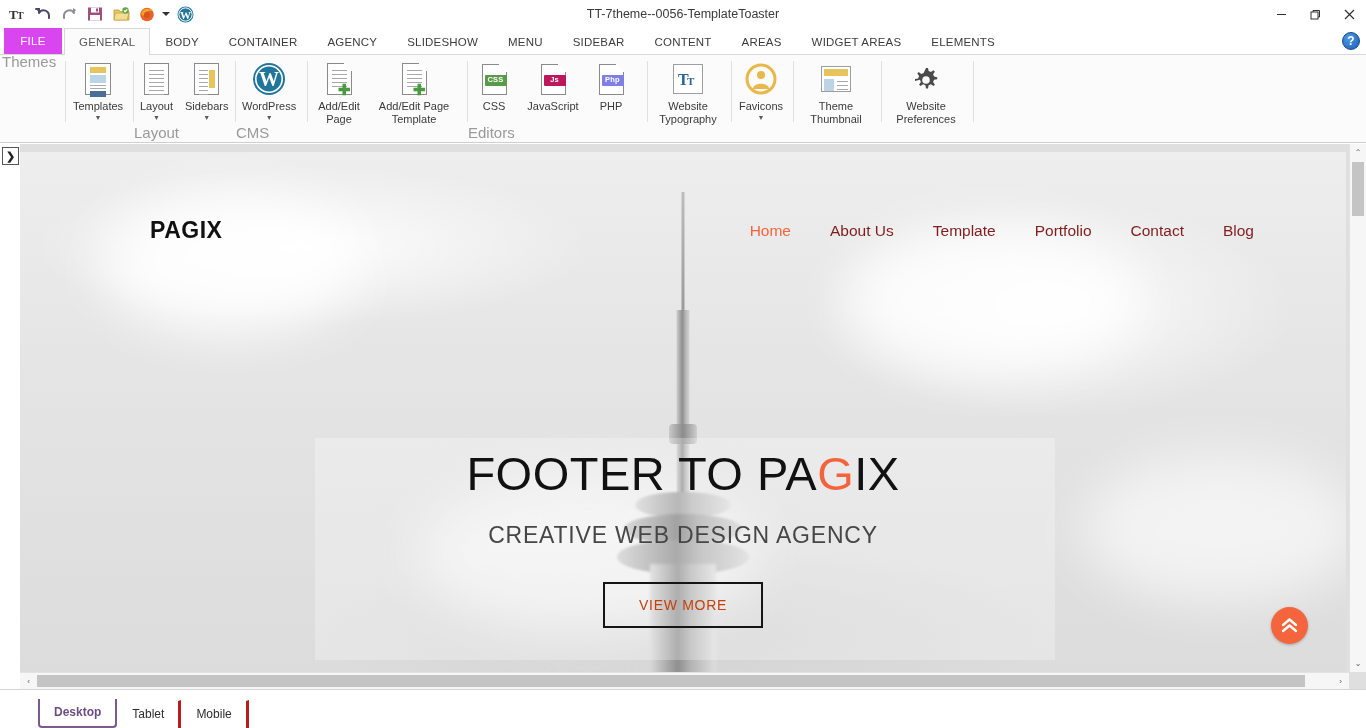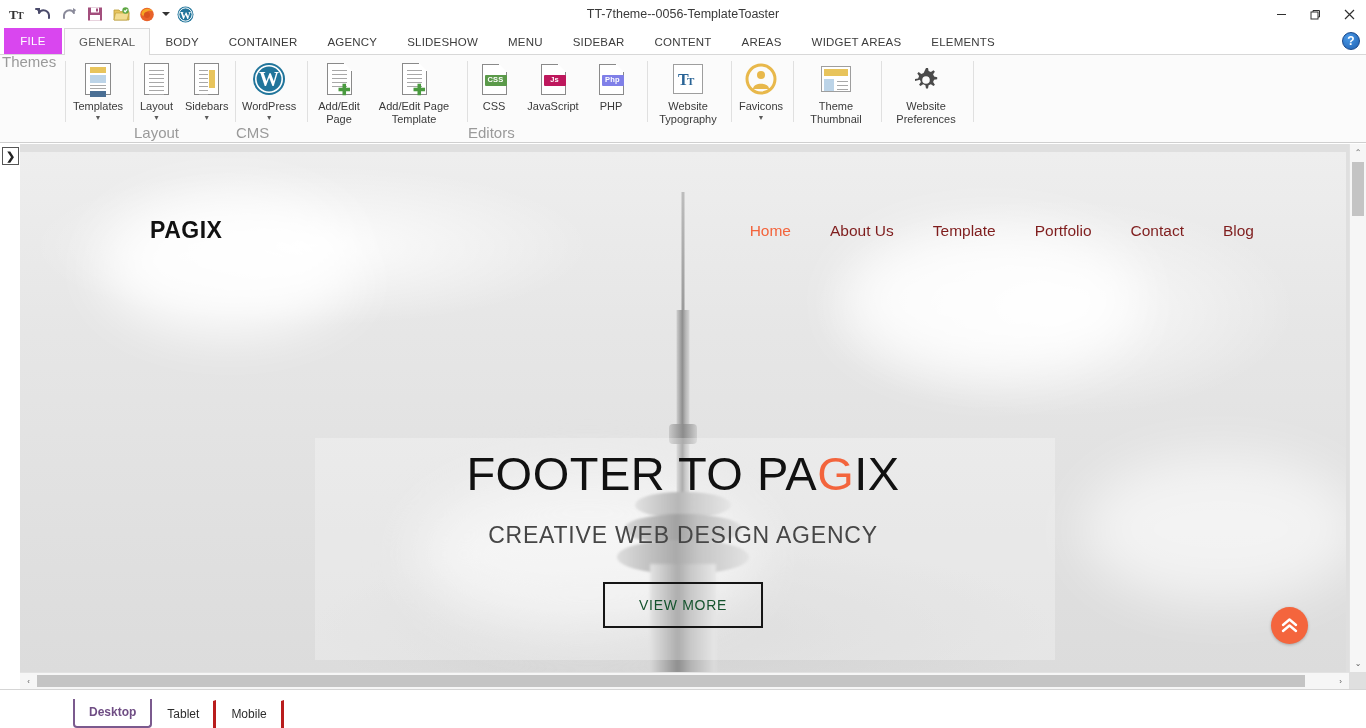--- a/index.html
+++ b/index.html
@@ -151,21 +151,21 @@
     position:absolute; left:0; right:0; top:294px; text-align:center;
     font-size:47px; color:#111; letter-spacing:.5px; font-weight:400;
   }
   .hero-title em { font-style:normal; color:#f3643c; }
   .hero-sub {
     position:absolute; left:0; right:0; top:370px; text-align:center;
     font-size:23px; color:#464646; letter-spacing:.8px;
   }
   .hero-btn {
     position:absolute; left:50%; transform:translateX(-50%); top:430px;
-    border:2px solid #151515; padding:13px 34px; font-size:14px; color:#14532d;
+    border:2px solid #151515; padding:13px 34px; font-size:14px; color:#c2410c;
     letter-spacing:.7px; background:transparent; cursor:default;
   }
   .scroll-top {
     position:absolute; right:38px; bottom:28px; width:37px; height:37px; border-radius:50%;
     background:#f4653d; color:#fff; display:flex; align-items:center; justify-content:center;
     font-size:17px; line-height:12px; box-shadow:0 1px 3px rgba(0,0,0,.25); flex-direction:column;
   }
 
   
   .vscroll { position:absolute; right:0; top:0; width:17px; bottom:17px; background:#f6f6f6; border-left:1px solid #e2e2e2;}
@@ -173,21 +173,21 @@
   .vs-thumb { position:absolute; left:2px; right:2px; top:18px; height:54px; background:#c4c4c4; }
   
   .hscroll { position:absolute; left:20px; right:17px; bottom:0; height:17px; background:#f6f6f6; border-top:1px solid #e2e2e2; display:flex;}
   .hs-arrow { width:17px; display:flex; align-items:center; justify-content:center; font-size:8px; color:#5c5c5c;}
   .hs-track { flex:1; position:relative; }
   .hs-thumb { position:absolute; left:0; top:2px; bottom:2px; width:1268px; background:#c4c4c4; }
 
   
   .bottombar {
     position:absolute; bottom:0; left:0; width:1366px; height:39px; background:#ffffff;
-    border-top:1px solid #d5d5d5; display:flex; align-items:flex-end; padding-left:73px;
+    border-top:1px solid #d5d5d5; display:flex; align-items:flex-end; padding-left:38px;
   }
   .dtab {
     font-size:12px; color:#2d2d2d; padding:6px 14px 7px; cursor:default;
     border:1px solid transparent; border-bottom:none; background:#fff;
     border-right:3px solid #b91c1c;
   }
   .dtab.active {
     color:#6f4d84; font-weight:bold; border:2px solid #7b5a8e; border-top:none;
     border-radius:0 0 4px 4px; background:#fff;
   }

